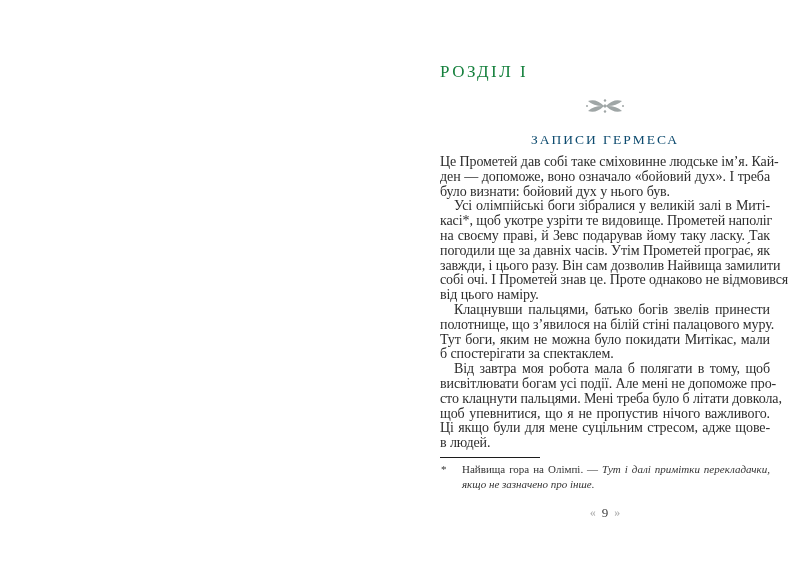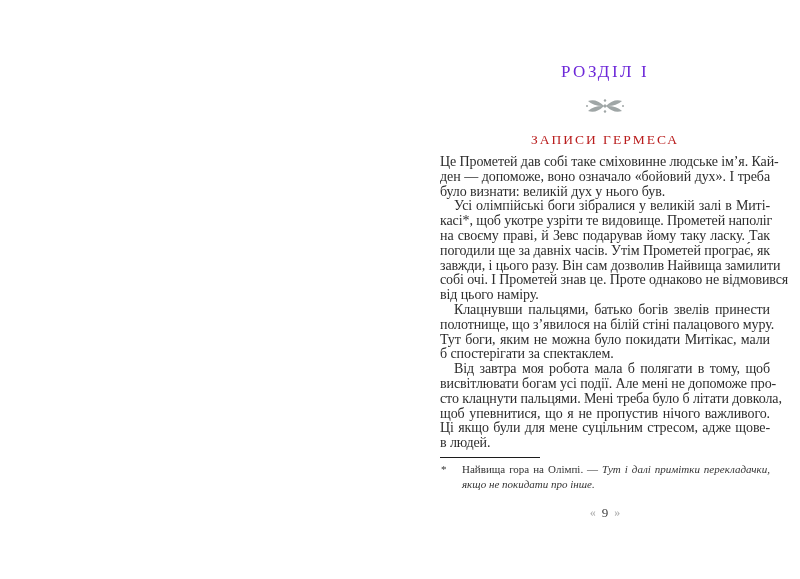--- a/index.html
+++ b/index.html
@@ -23,37 +23,36 @@
     left: 440px;
     top: 0;
     width: 330px;
   }
   .chapter-title {
     margin: 63px 0 0 0;
     font-size: 17px;
     font-weight: normal;
     line-height: 17px;
     letter-spacing: 2.5px;
-    text-align: center;
-    color: #6d28d9;
+    color: #15803d;
   }
   .ornament-wrap {
     margin-top: 14px;
     text-align: center;
     height: 22px;
     line-height: 22px;
   }
   .section-title {
     margin: 16px 0 0 0;
     font-size: 13.5px;
     font-weight: normal;
     line-height: 15px;
     letter-spacing: 2px;
     text-align: center;
-    color: #b91c1c;
+    color: #0c4a6e;
   }
   .body-text {
     margin-top: 8px;
     font-size: 14px;
     line-height: 14.8px;
     letter-spacing: -0.1px;
     color: #2d2d2d;
   }
   .line {
     white-space: nowrap;
@@ -138,21 +137,21 @@
           <circle cx="38" cy="10" r="1"></circle>
         </g>
       </svg>
     </div>
 
     <h2 class="section-title">ЗАПИСИ ГЕРМЕСА</h2>
 
     <div class="body-text" id="body-text">
         <div class="line">Це Прометей дав собі таке сміховинне людське ім’я. Кай-</div>
         <div class="line">ден — допоможе, воно означало «бойовий дух». І треба</div>
-        <div class="line final">було визнати: великій дух у нього був.</div>
+        <div class="line final">було визнати: бойовий дух у нього був.</div>
         <div class="line indent">Усі олімпійські боги зібралися у великій залі в Миті-</div>
         <div class="line">касі*, щоб укотре узріти те видовище. Прометей наполіг</div>
         <div class="line">на своєму праві, й Зевс подарував йому таку ласку. Так</div>
         <div class="line">погодили ще за давніх часів. Утім Прометей програє́, як</div>
         <div class="line">завжди, і цього разу. Він сам дозволив Найвища замилити</div>
         <div class="line">собі очі. І Прометей знав це. Проте однаково не відмовився</div>
         <div class="line final">від цього наміру.</div>
         <div class="line indent">Клацнувши пальцями, батько богів звелів принести</div>
         <div class="line">полотнище, що з’явилося на білій стіні палацового муру.</div>
         <div class="line">Тут боги, яким не можна було покидати Митікас, мали</div>
@@ -164,21 +163,21 @@
         <div class="line">Ці якщо були для мене суцільним стресом, адже щове-</div>
         <div class="line final">в людей.</div>
       </div>
 
     <div class="fn-rule"></div>
 
     <div class="footnote">
       <span class="fn-marker">*</span>
       <div id="fn-lines">
           <div class="fn-line"><span>Найвища гора на Олімпі. — </span><span class="fn-italic">Тут і далі примітки перекладачки,</span></div>
-          <div class="fn-line final"><span class="fn-italic">якщо не покидати про інше.</span></div>
+          <div class="fn-line final"><span class="fn-italic">якщо не зазначено про інше.</span></div>
         </div>
     </div>
 
     <div class="folio">
       <span class="folio-orn left">«</span><span class="folio-num">9</span><span class="folio-orn right">»</span>
     </div>
 
   </div>
 </div>
 

